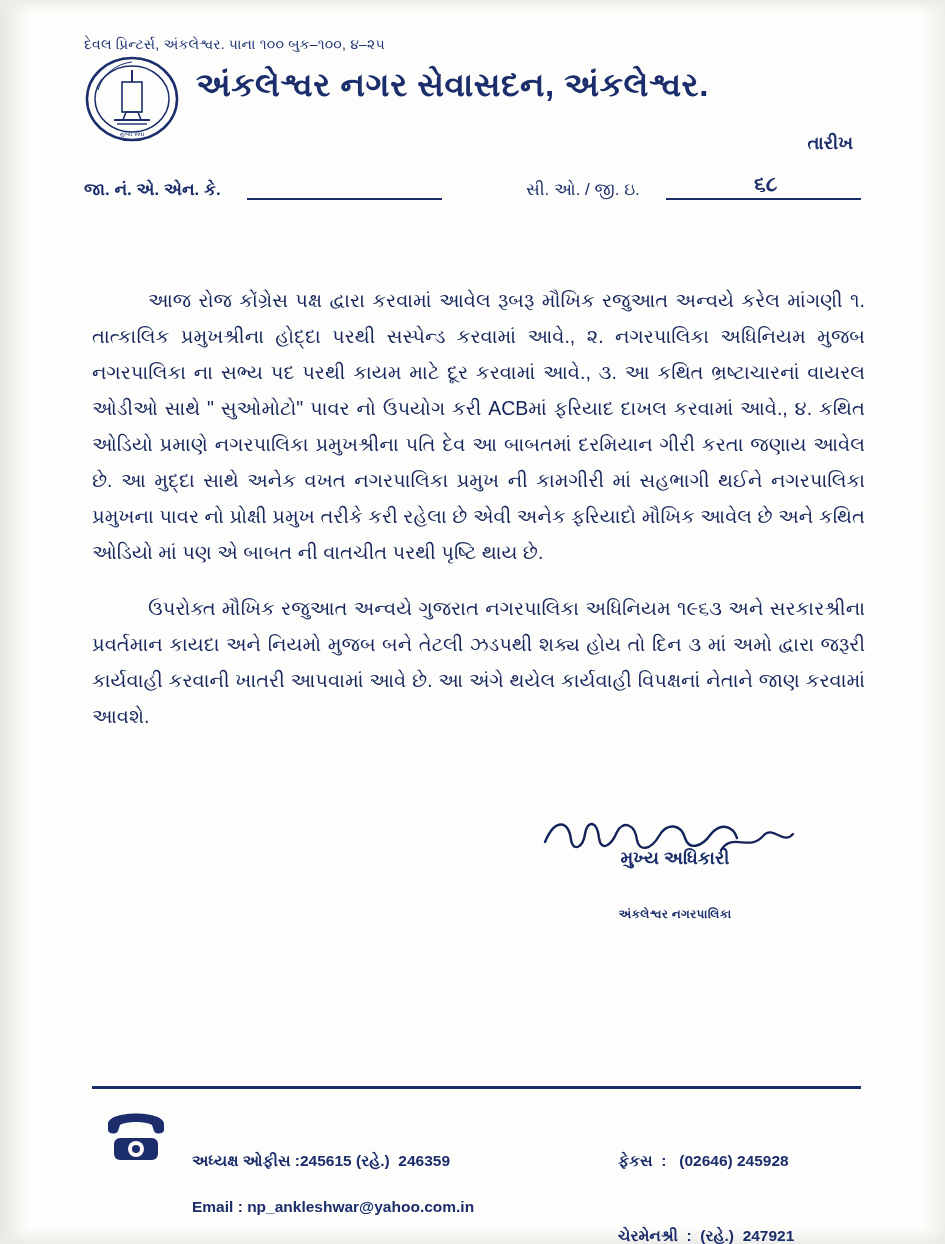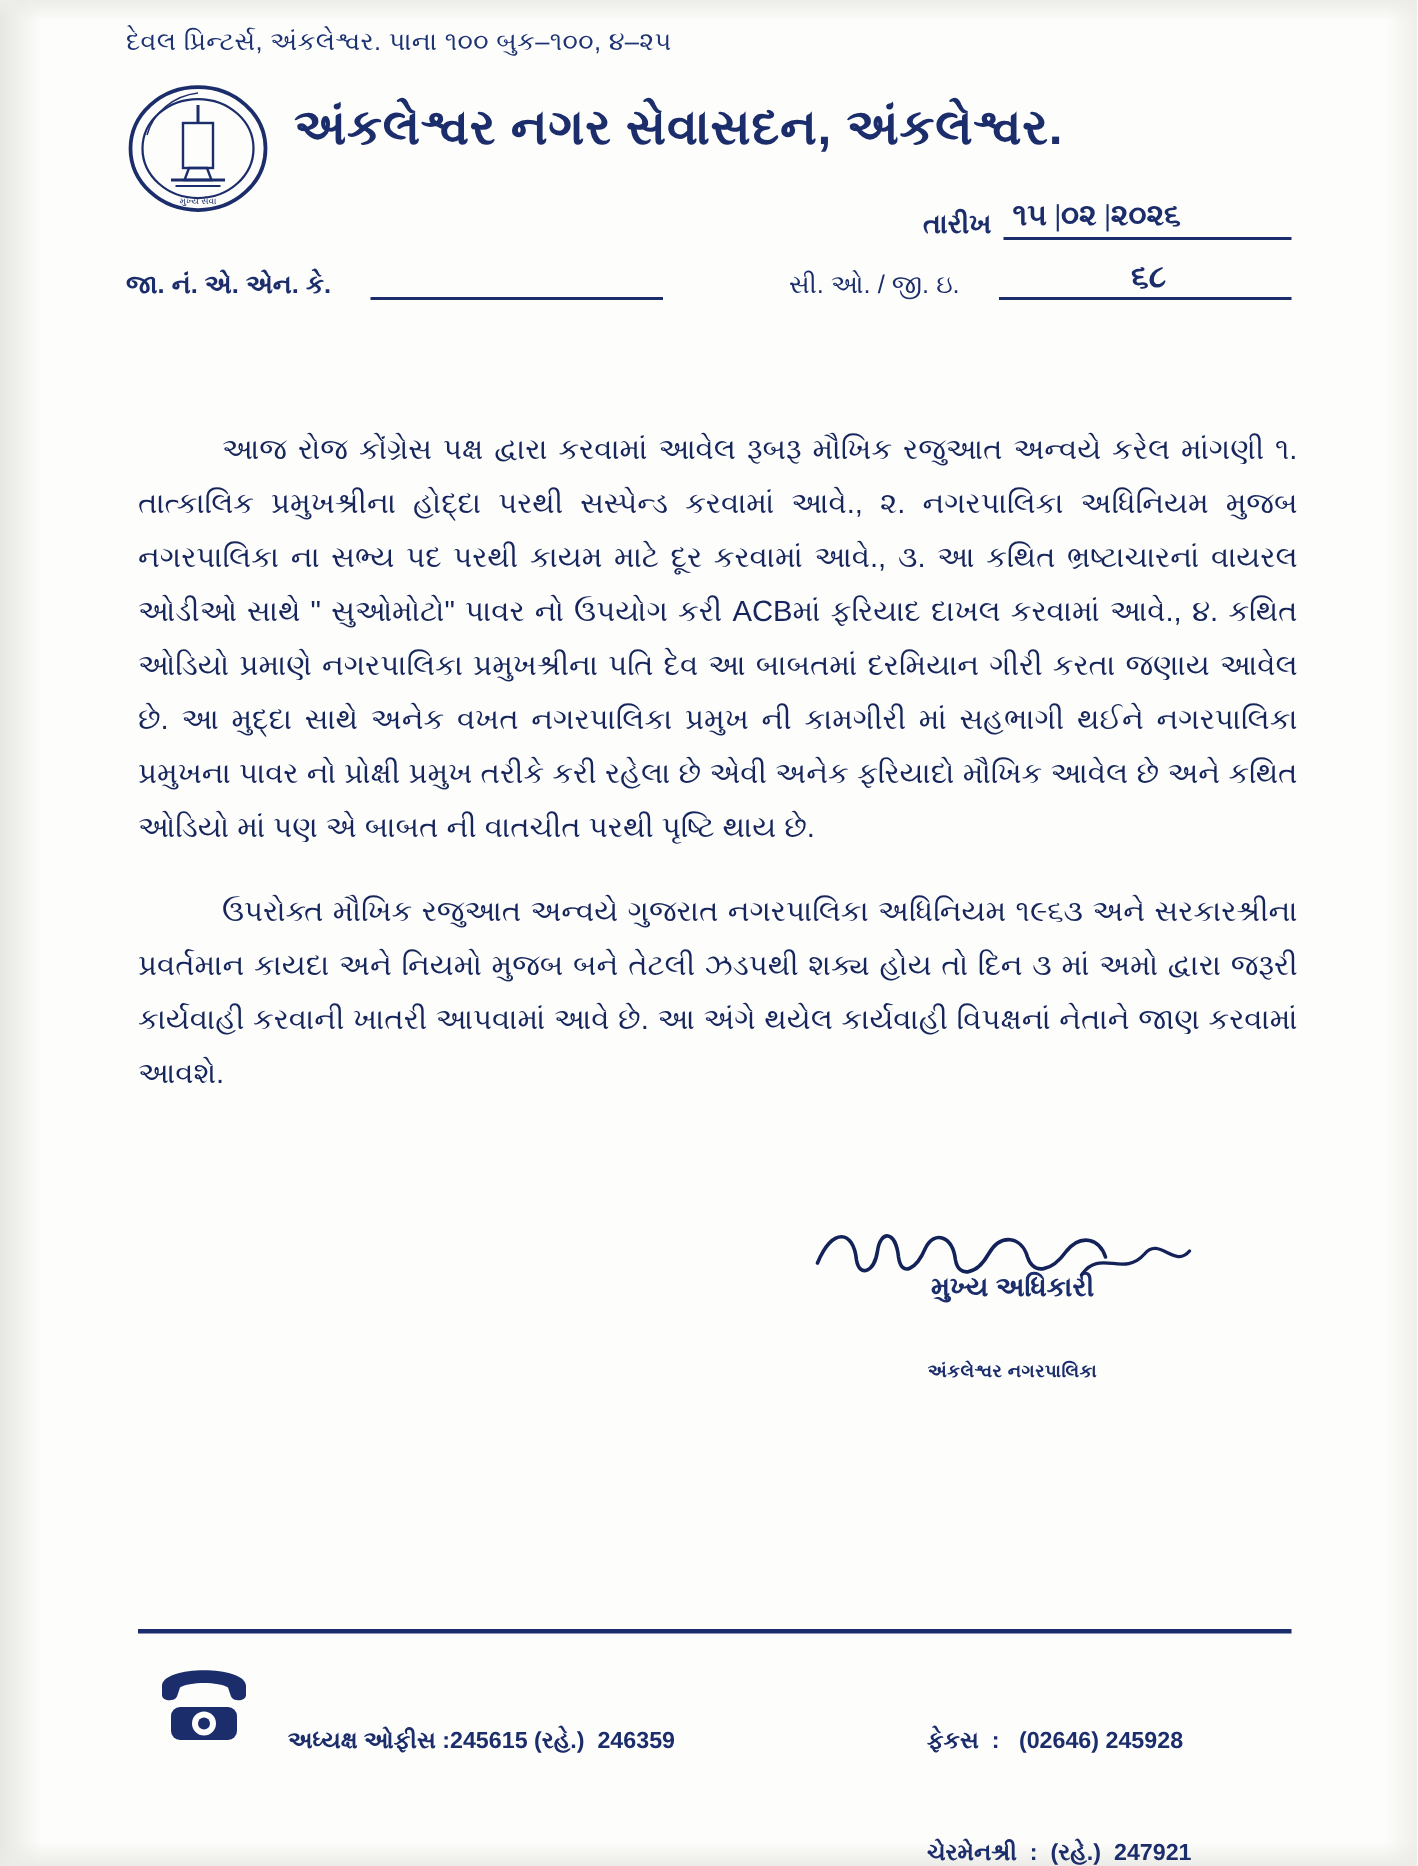--- a/index.html
+++ b/index.html
@@ -40,22 +40,22 @@
   .paper-edge-bottom {
     position: absolute;
     left: 0; right: 0; bottom: 0; height: 16px;
     background: linear-gradient(to top, #ebebe7, rgba(255,255,255,0));
     pointer-events: none;
   }
 
   .printer-line {
     position: absolute;
     left: 84px;
-    top: 18px;
-    font-size: 17px;
+    top: 36px;
+    font-size: 14px;
     letter-spacing: 0.2px;
     color: #1d3273;
   }
 
   .emblem {
     position: absolute;
     left: 84px;
     top: 56px;
     width: 96px;
     height: 86px;
@@ -246,21 +246,20 @@
       <path d="M33 68 L63 68" stroke="#1b2d6b" stroke-width="1.4"></path>
       <path d="M14 34 A40 38 0 0 1 48 6" fill="none" stroke="#1b2d6b" stroke-width="1"></path>
       <text x="48" y="80" font-size="6" text-anchor="middle" fill="#1b2d6b" font-family="'Liberation Sans',sans-serif">મુખ્ય સેવા</text>
     </svg>
   </div>
 
   <div class="org-title">અંકલેશ્વર નગર સેવાસદન, અંકલેશ્વર.</div>
 
   <div class="date-row">
     <span class="date-label">તારીખ</span>
-    <span class="date-value">૧૫ |૦૨ |૨૦૨૬</span>
   </div>
 
   <div class="ref-row">
     <span class="ref-left-label">જા. નં. એ. એન. કે.</span>
     <span class="ref-left-line"></span>
     <span class="ref-right-label">સી. ઓ. / જી. ઇ.</span>
     <span class="ref-right-line">
       <span class="ref-right-value">૬૮</span>
     </span>
   </div>
@@ -297,14 +296,15 @@
     
     
   </div>
 
   <div class="footer-right">
     <span class="footer-line">ફેકસ  :   (02646) 245928</span>
     <span class="footer-line">ચેરમેનશ્રી  :  (રહે.)  247921</span>
     
   </div>
 
+  <div class="footer-email">Email : np_ankleshwar@yahoo.com.in</div>
 
 </div>
 
 </body></html>

